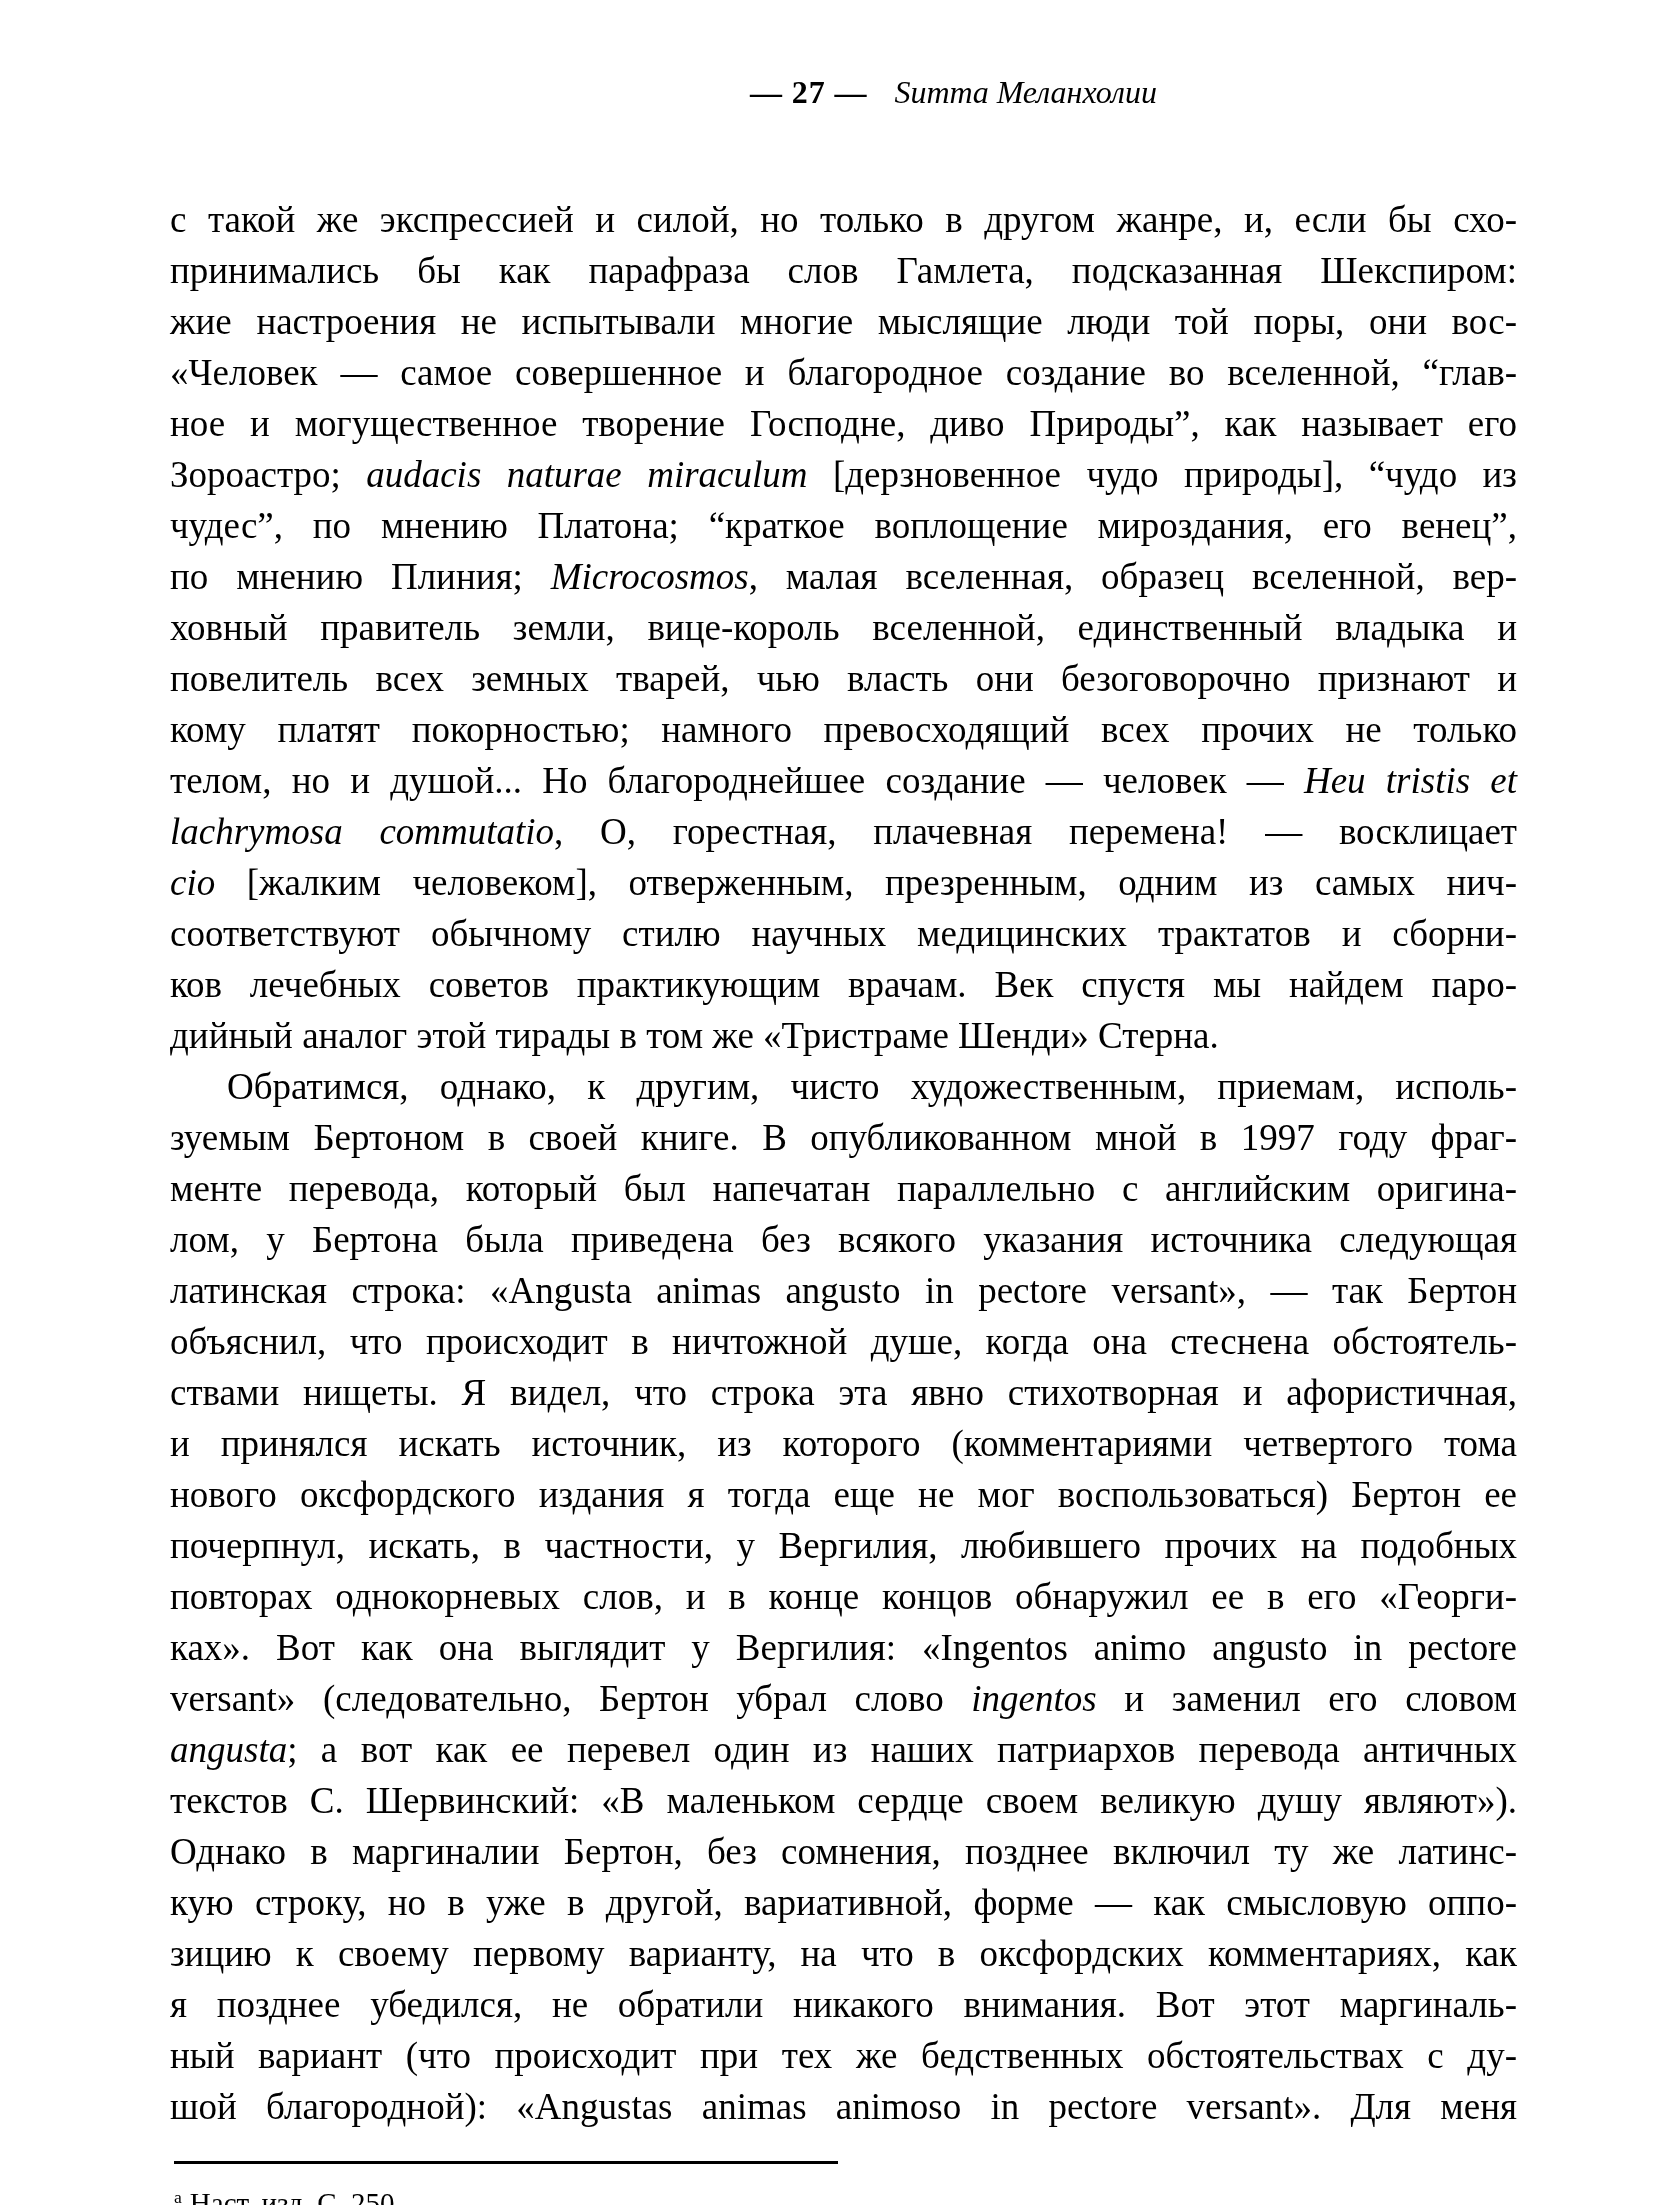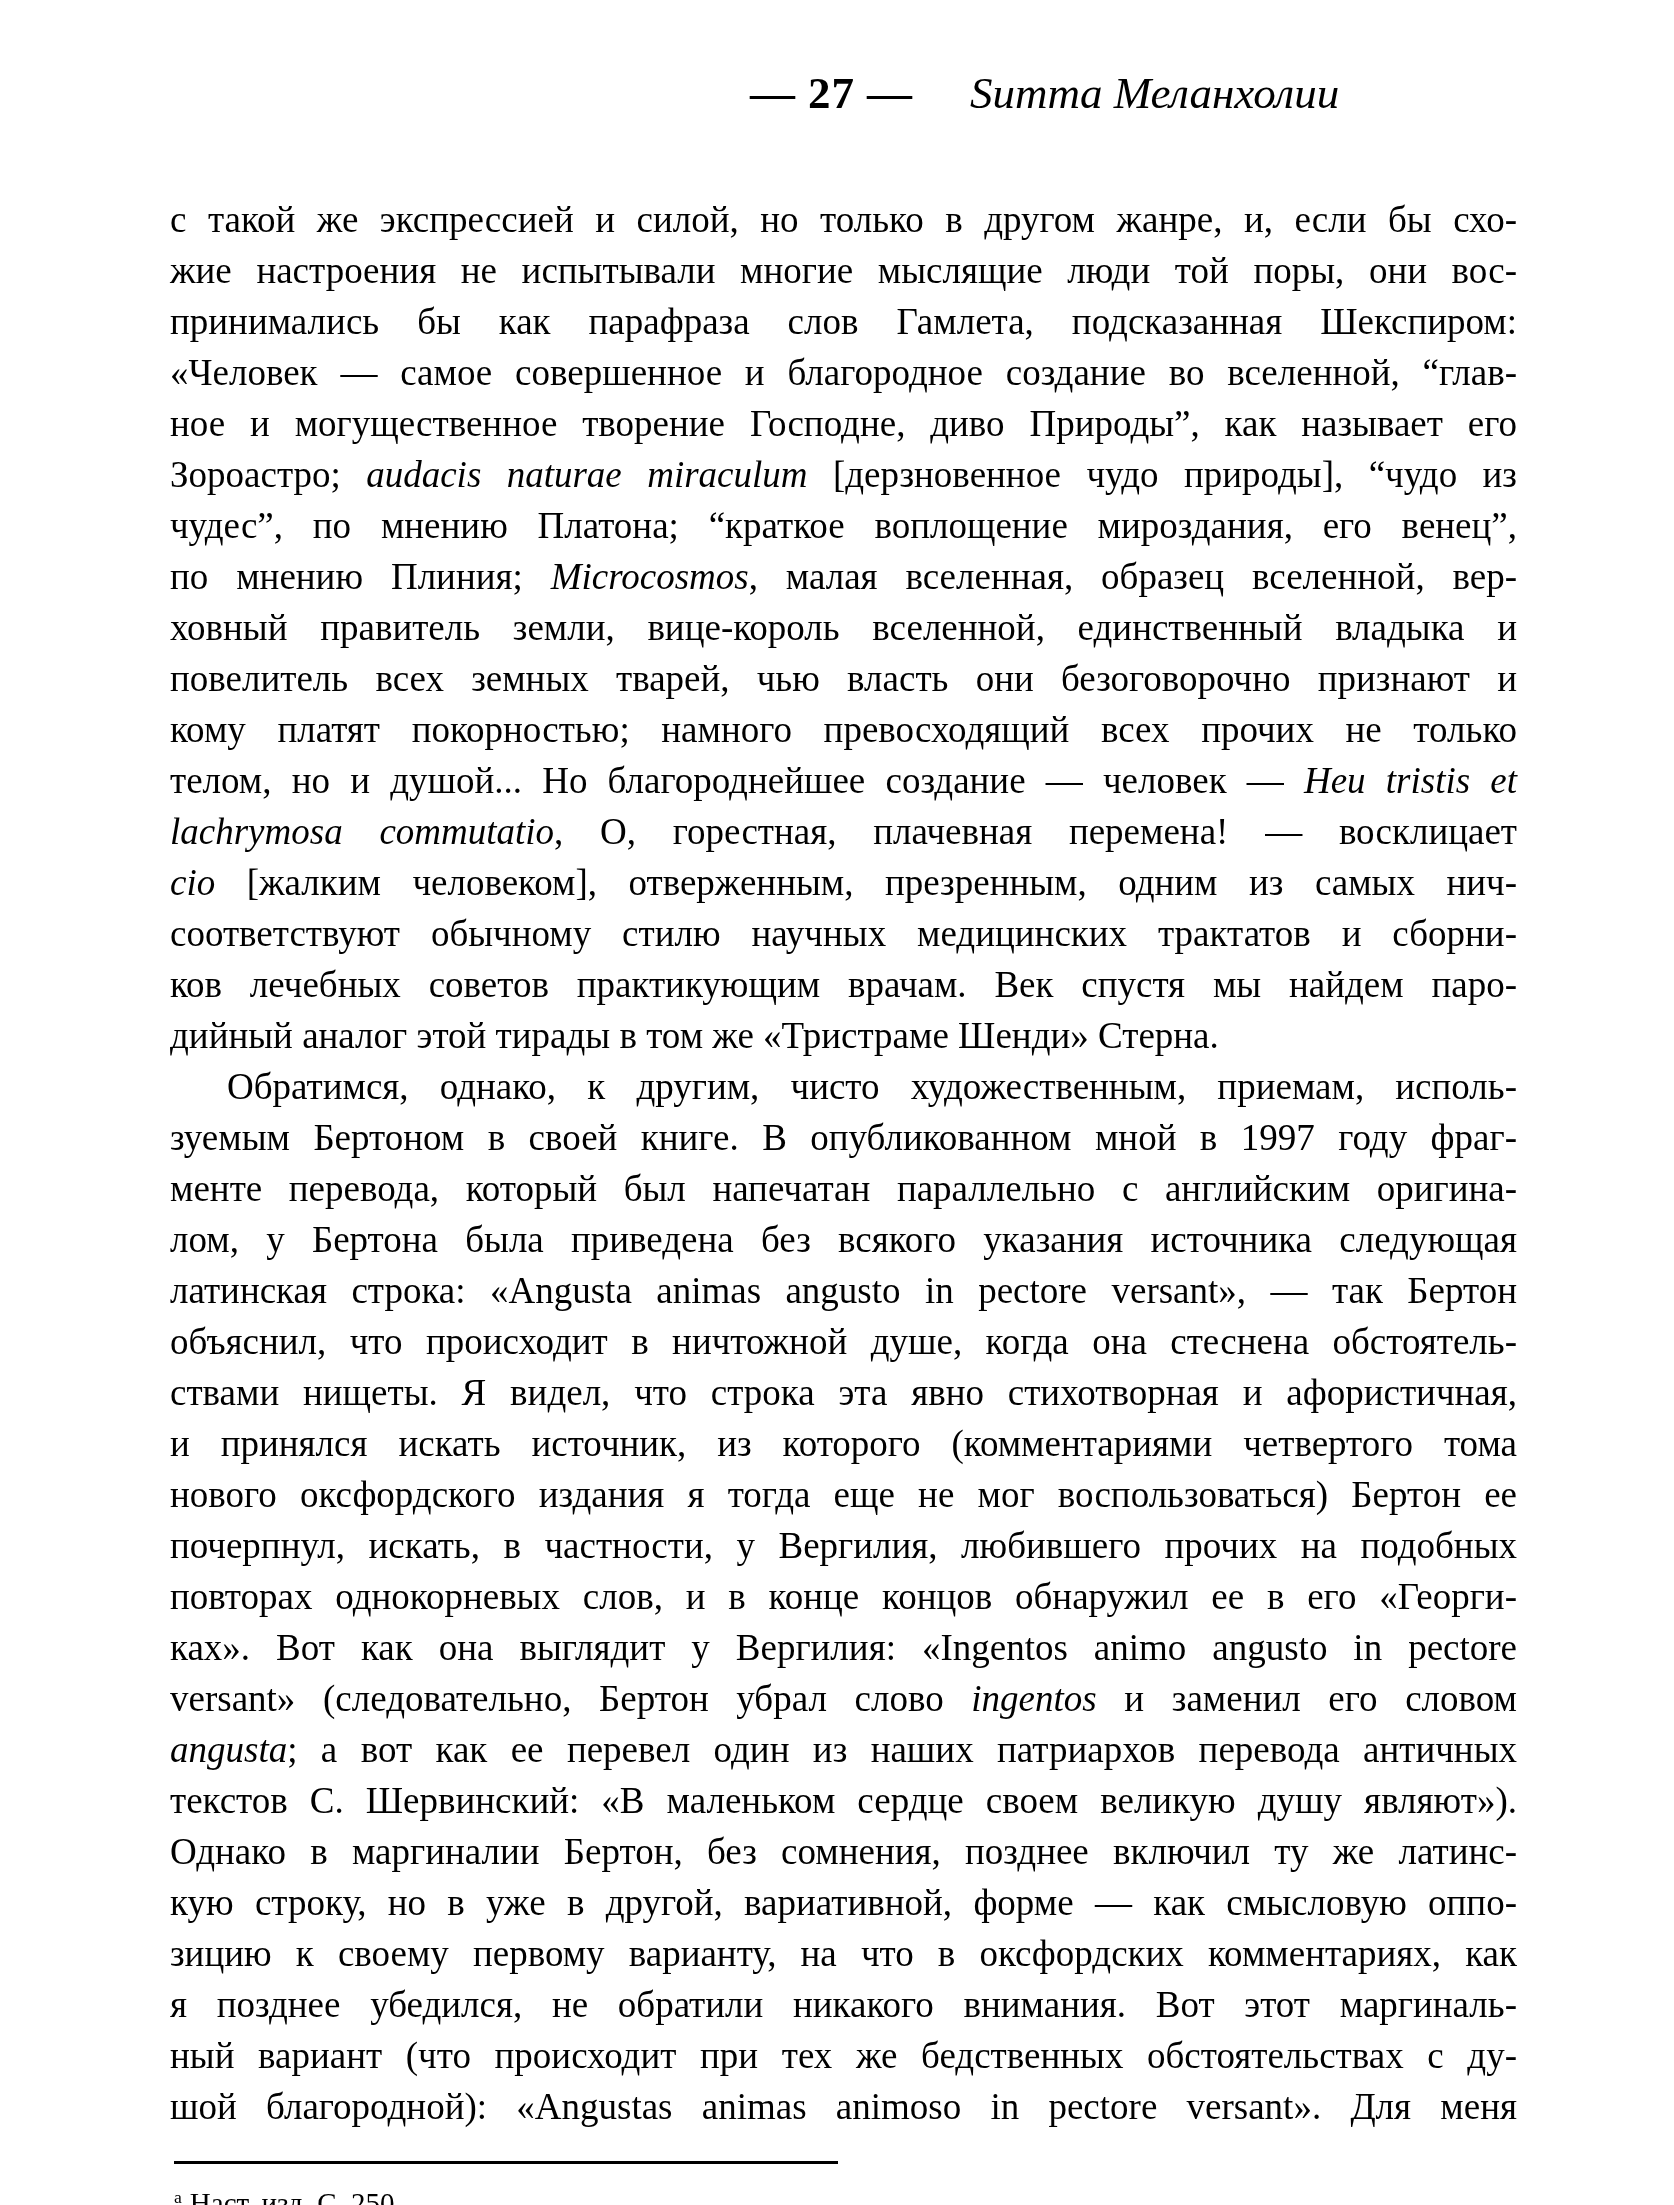--- a/index.html
+++ b/index.html
@@ -2,22 +2,22 @@
 <html style="font-size:7px"><head>
 <meta charset="utf-8">
 <style>
   html, body { margin: 0; padding: 0; background: #ffffff; }
   body {
     width: 1674px; height: 2359px; position: relative; overflow: hidden;
     font-family: "Liberation Serif", "DejaVu Serif", serif; color: #000;
   }
   .running-head {
     position: absolute; top: 66px; left: 750px; width: 617px; height: 53px;
-    display: flex; align-items: center; gap: 57px;
-    font-size: 45px;
+    display: flex; align-items: center; gap: 27px;
+    font-size: 32px;
   }
   .folio { font-weight: bold; letter-spacing: 0.9px; }
   .head-title { font-style: italic; }
   .text-block {
     position: absolute; left: 170px; top: 194px; width: 1347px;
     font-size: 37px; line-height: 51px;
   }
   .line {
     display: block; white-space: nowrap; text-align: justify; text-align-last: justify;
     height: 51px; overflow: visible;
@@ -38,22 +38,22 @@
 </head>
 <body>
 
 <div class="running-head">
   <span class="folio">— 27 —</span>
   <span class="head-title">Summa Меланхолии</span>
 </div>
 
 <div class="text-block" id="text-block">
     <div class="line">с такой же экспрессией и силой, но только в другом жанре, и, если бы схо-</div>
+    <div class="line">принимались бы как парафраза слов Гамлета, подсказанная Шекспиром:</div>
     <div class="line">жие настроения не испытывали многие мыслящие люди той поры, они вос-</div>
-    <div class="line">принимались бы как парафраза слов Гамлета, подсказанная Шекспиром:</div>
     <div class="line">«Человек — самое совершенное и благородное создание во вселенной, “глав-</div>
     <div class="line">ное и могущественное творение Господне, диво Природы”, как называет его</div>
     <div class="line">Зороастро; <span class="it">audacis naturae miraculum</span> [дерзновенное чудо природы], “чудо из</div>
     <div class="line">чудес”, по мнению Платона; “краткое воплощение мироздания, его венец”,</div>
     <div class="line">по мнению Плиния; <span class="it">Microcosmos</span>, малая вселенная, образец вселенной, вер-</div>
     <div class="line">ховный правитель земли, вице-король вселенной, единственный владыка и</div>
     <div class="line">повелитель всех земных тварей, чью власть они безоговорочно признают и</div>
     <div class="line">кому платят покорностью; намного превосходящий всех прочих не только</div>
     <div class="line">телом, но и душой... Но благороднейшее создание — человек — <span class="it">Heu tristis et</span></div>
     <div class="line"><span class="it">lachrymosa commutatio</span>, О, горестная, плачевная перемена! — восклицает</div>

